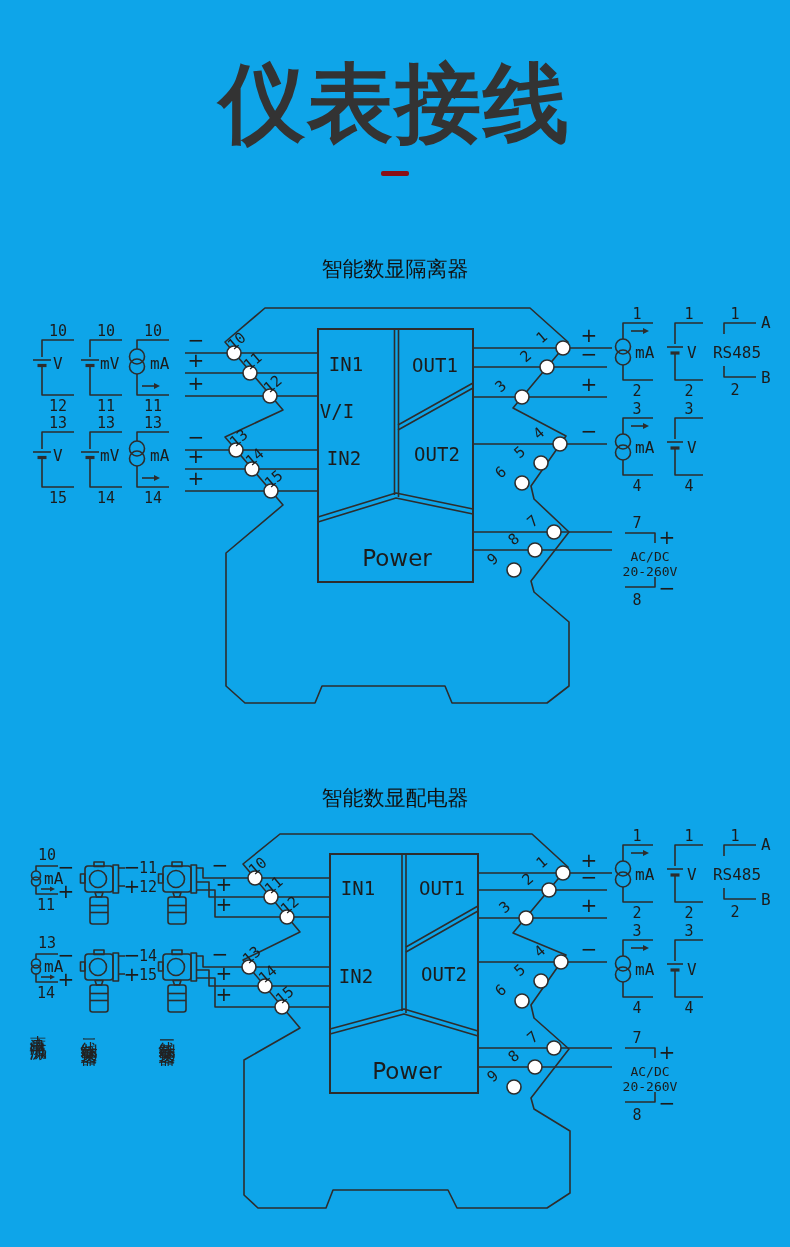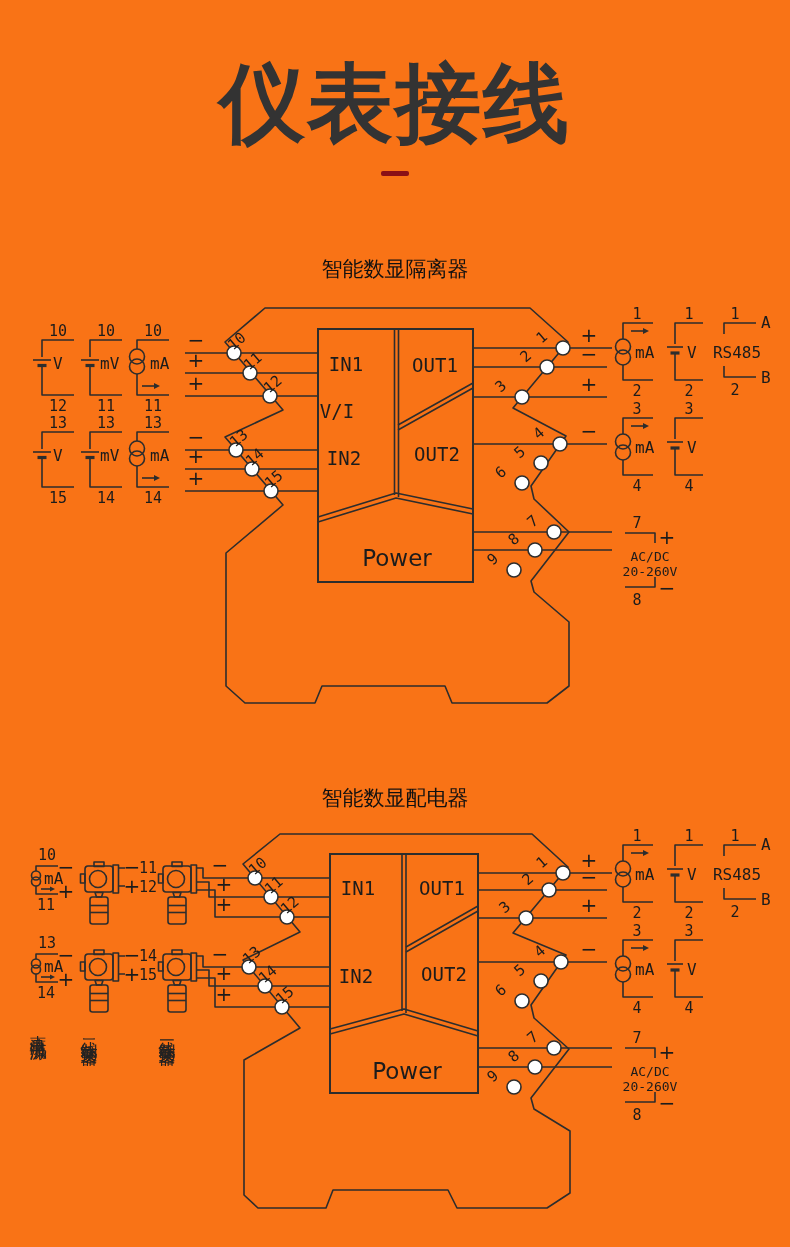--- a/index.html
+++ b/index.html
@@ -1,16 +1,16 @@
 <!DOCTYPE html>
 <html><head>
 <meta charset="utf-8">
 <style>
   html,body{margin:0;padding:0;background:#ffffff;}
-  #page{position:relative;width:790px;height:1247px;background:#f97316;overflow:hidden;
+  #page{position:relative;width:790px;height:1247px;background:#0ea5e9;overflow:hidden;
         font-family:"DejaVu Sans",sans-serif;}
   svg{display:block}
   .ln{stroke:#2d2d2d;stroke-width:1.6;fill:none;stroke-linejoin:round;stroke-linecap:butt}
   .thk{stroke:#2d2d2d;stroke-width:3.2;fill:none}
   .blkrect{stroke:#2d2d2d;stroke-width:2;fill:none}
   .trm{fill:#ffffff;stroke:#2d2d2d;stroke-width:1.6}
   .arr{fill:#2d2d2d;stroke:none}
   text{fill:#1c1c1c}
   .bigttl{font-family:"DejaVu Sans",sans-serif;font-weight:900;font-size:86px;fill:#333333;
           text-anchor:middle;letter-spacing:2px}

